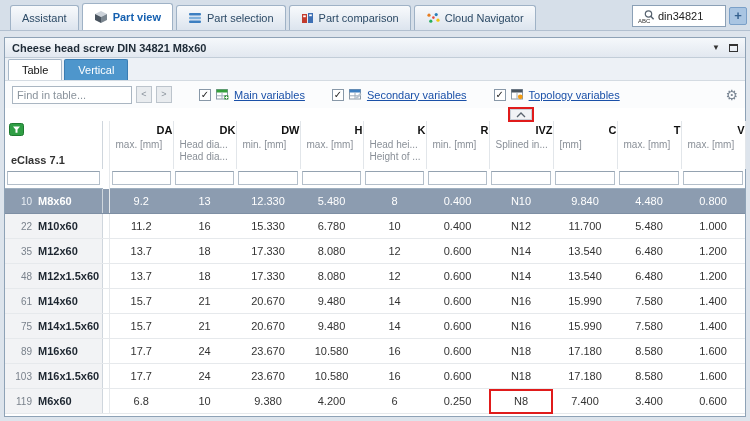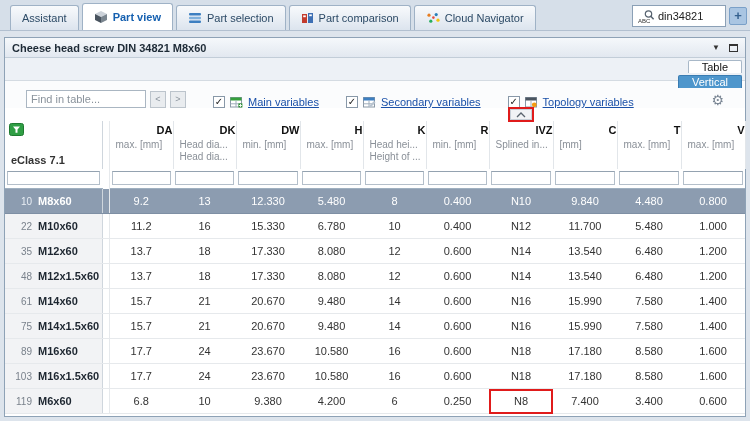--- a/index.html
+++ b/index.html
@@ -23,28 +23,28 @@
 
   
   .panel { position:absolute; top:37px; left:4px; right:4px; bottom:4px; background:#fff; border:1px solid #8ea2b6; }
   .panel-title { height:20px; background:linear-gradient(#f5f8fb,#e2e8f0); border-bottom:1px solid #c2cdd8;
                  display:flex; align-items:center; padding:0 7px; font-weight:bold; color:#1d2a36; }
   .win-btns { margin-left:auto; display:flex; gap:9px; align-items:center; }
   .tri-down { font-size:8px; color:#333; line-height:8px; }
   .restore-box { width:9px; height:8px; border:1px solid #333; border-top-width:2px; display:inline-block; }
 
   
-  .subtabs { height:23px; background:#edf1f6; border-bottom:1px solid #d4dbe2; display:flex; align-items:flex-end; padding:2px 3px 0; gap:2px;flex-direction:column; }
+  .subtabs { height:23px; background:#edf1f6; border-bottom:1px solid #d4dbe2; display:flex; align-items:flex-end; padding:2px 3px 0; gap:2px; }
   .subtab { height:21px; padding:0 13px; display:flex; align-items:center; border:1px solid #a8b8c8;
             border-bottom:none; border-radius:2px 2px 0 0; cursor:default; }
   .subtab.active { background:#fff; color:#111; }
   .subtab.blue { background:#4e96cc; color:#fff; border-color:#3a7cb2; }
 
   
-  .toolbar { height:27px; display:flex; align-items:flex-end; padding:0 21px; gap:4px; background:#fbfcfd; }
+  .toolbar { height:27px; display:flex; align-items:center; padding:0 7px; gap:4px; background:#fbfcfd; }
   .find-input { width:120px; height:18px; border:1px solid #aab6c2; font-size:11px; padding:0 4px;
                 font-family:inherit; color:#333; }
   .find-input::placeholder { color:#8a939c; }
   .nav-btn { width:16px; height:17px; background:#e9ecef; border:1px solid #bcc4cc; color:#8a939c;
              font-size:9px; line-height:15px; text-align:center; }
   .cb-group { display:flex; align-items:center; gap:5px; margin-left:23px; }
   .checkbox { width:12px; height:12px; background:#fff; border:1px solid #8898a8; font-size:10px;
               line-height:10px; text-align:center; color:#222; }
   .var-link { color:#1a50a8; text-decoration:underline; cursor:pointer; }
   .gear { margin-left:auto; font-size:14px; color:#7a8694; cursor:pointer; }

